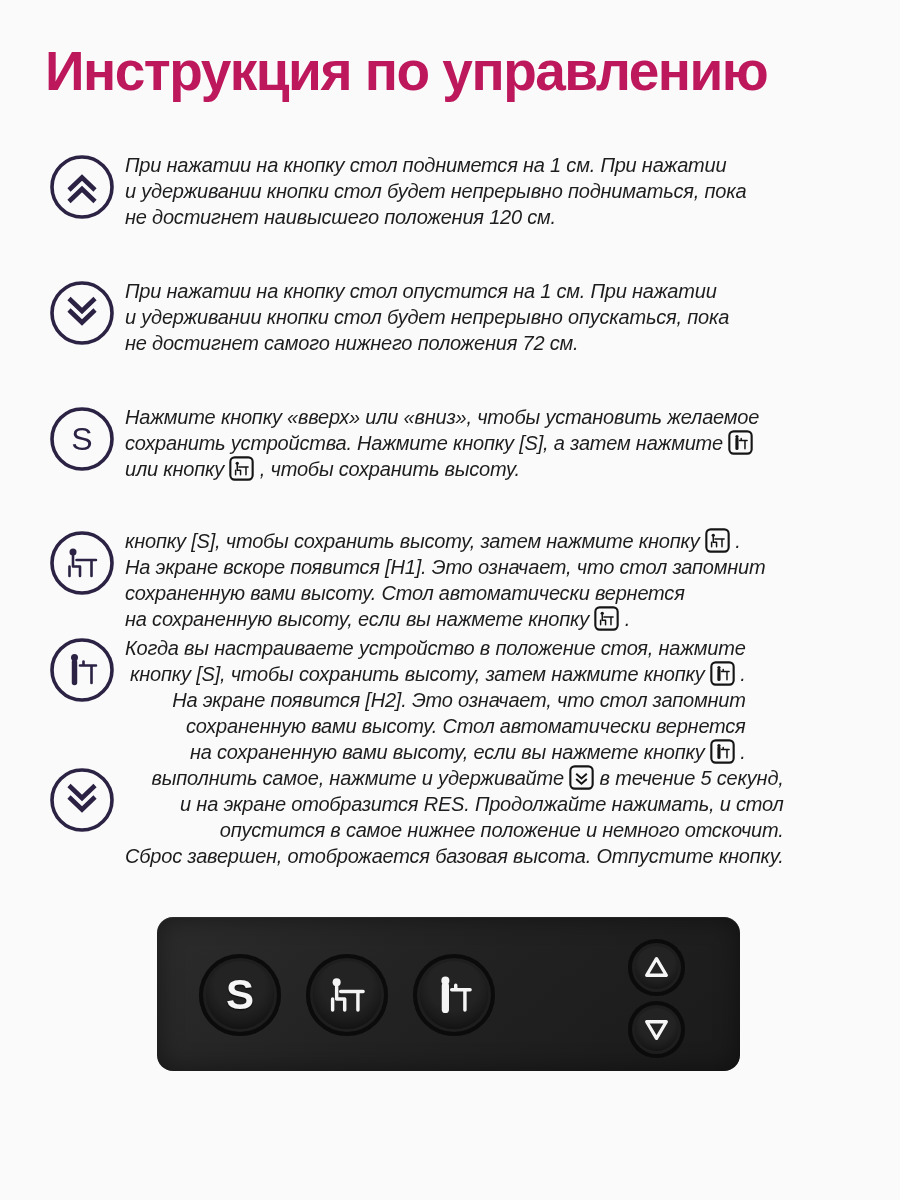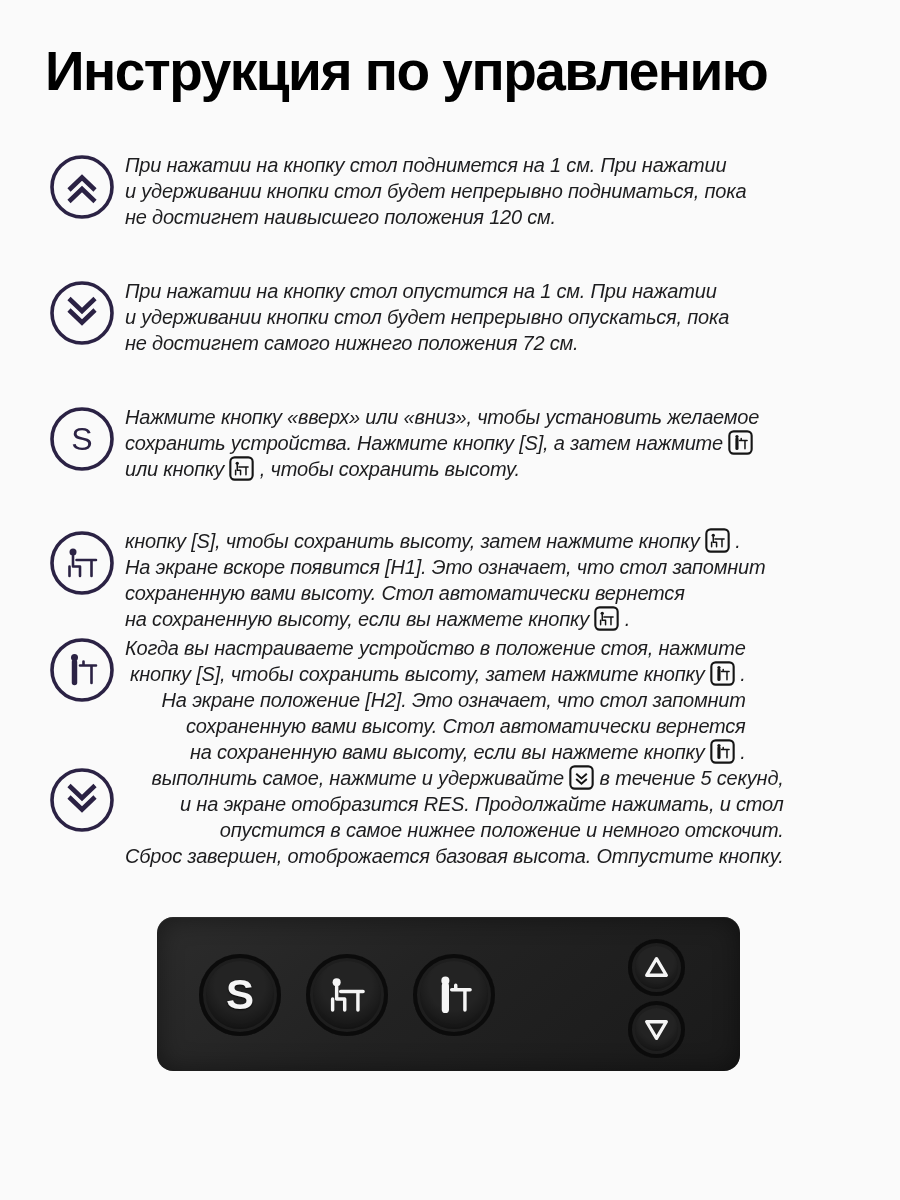--- a/index.html
+++ b/index.html
@@ -5,21 +5,21 @@
   html,body{margin:0;padding:0;}
   body{
     width:900px;height:1200px;overflow:hidden;position:relative;
     background:#fafafa;
     font-family:"Liberation Sans", sans-serif;
     color:#1d1d1f;
   }
   h1.page-title{
     margin:40px 0 0 45px;
     font-size:55px;line-height:62px;font-weight:700;
-    letter-spacing:-1.5px;color:#000000;
+    letter-spacing:-1.5px;color:#be185d;
   }
   #sections{margin:50px 0 0 48px;}
   .sec-row{display:flex;gap:9px;}
   .sec-row.gap-lg{margin-bottom:48px;}
   .sec-row.gap-md{margin-bottom:46px;}
   .sec-row.gap-xs{margin-bottom:3px;}
   .sec-row.gap-none{margin-bottom:0;text-align:right;}
   .sec-icon{flex:0 0 68px;width:68px;height:68px;margin-top:1px;line-height:0;}
   .sec-text{font-size:20px;line-height:26px;letter-spacing:-0.2px;font-style:italic;}
   .sec-text .line{white-space:pre-wrap;}
@@ -146,21 +146,21 @@
         <div class="sec-text">
           <div class="line"><span>Когда вы настраиваете устройство в положение стоя, нажмите</span></div>
           <div class="line"><span>кнопку [S], чтобы сохранить высоту, затем нажмите кнопку </span><span class="inline-icon"><svg viewBox="0 0 26 26" width="25" height="25">
  <rect x="1.4" y="1.4" width="23.2" height="23.2" rx="4.5" fill="none" stroke="#151515" stroke-width="2.2"></rect>
                 <g transform="translate(3.2,3.2) scale(0.49)">
                   <circle cx="12.5" cy="7.5" r="3.5" fill="#151515"></circle>
  <path d="M12.5 12 V32.5" stroke="#151515" stroke-width="6.720000000000001" stroke-linecap="round"></path>
  <path d="M18 15.5 H34 M29.5 15.5 V33 M21.5 11.5 V15.5" stroke="#151515" stroke-width="3.2" fill="none" stroke-linecap="round"></path>
                 </g>
               </svg></span><span> .</span></div>
-          <div class="line"><span>На экране положение [H2]. Это означает, что стол запомнит</span></div>
+          <div class="line"><span>На экране появится [H2]. Это означает, что стол запомнит</span></div>
           <div class="line"><span>сохраненную вами высоту. Стол автоматически вернется</span></div>
           <div class="line"><span>на сохраненную вами высоту, если вы нажмете кнопку </span><span class="inline-icon"><svg viewBox="0 0 26 26" width="25" height="25">
  <rect x="1.4" y="1.4" width="23.2" height="23.2" rx="4.5" fill="none" stroke="#151515" stroke-width="2.2"></rect>
                 <g transform="translate(3.2,3.2) scale(0.49)">
                   <circle cx="12.5" cy="7.5" r="3.5" fill="#151515"></circle>
  <path d="M12.5 12 V32.5" stroke="#151515" stroke-width="6.720000000000001" stroke-linecap="round"></path>
  <path d="M18 15.5 H34 M29.5 15.5 V33 M21.5 11.5 V15.5" stroke="#151515" stroke-width="3.2" fill="none" stroke-linecap="round"></path>
                 </g>
               </svg></span><span> .</span></div>
         </div>

